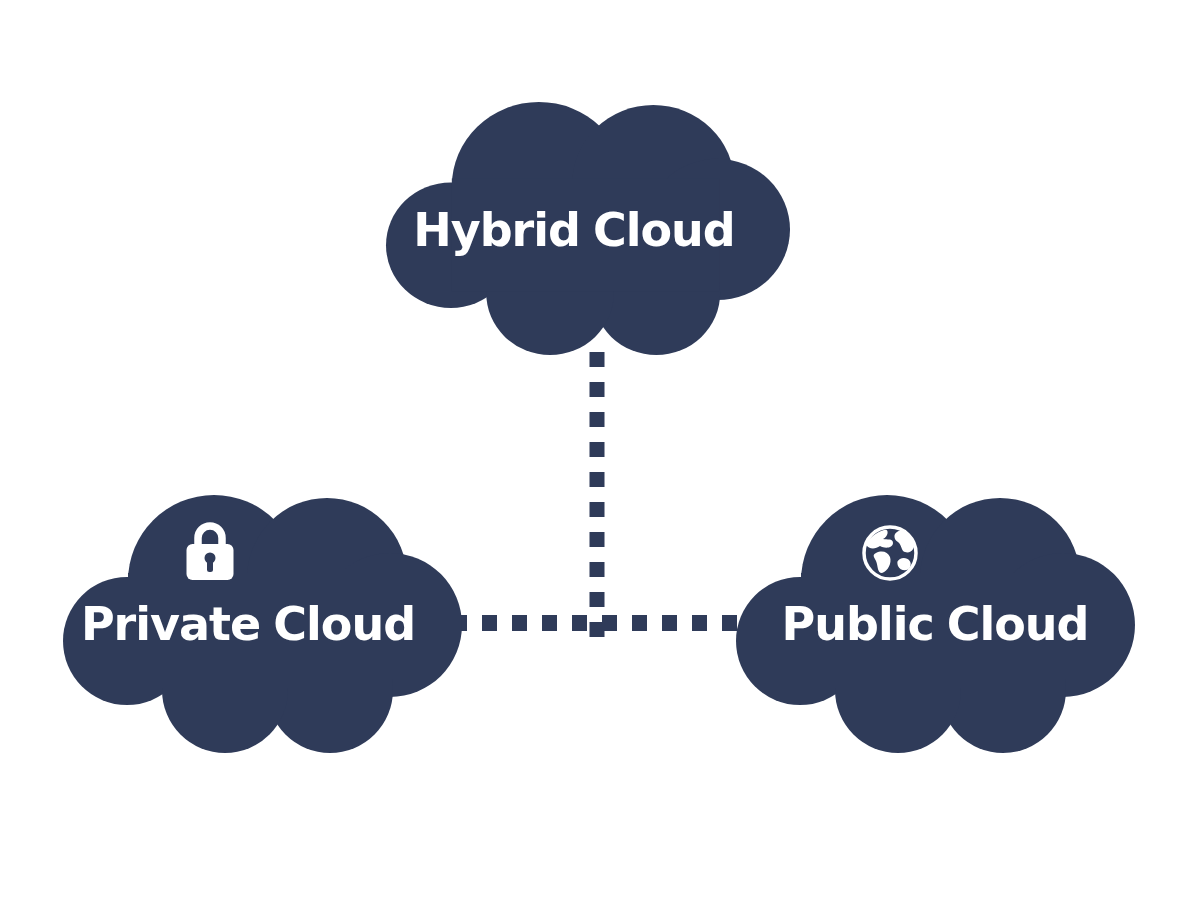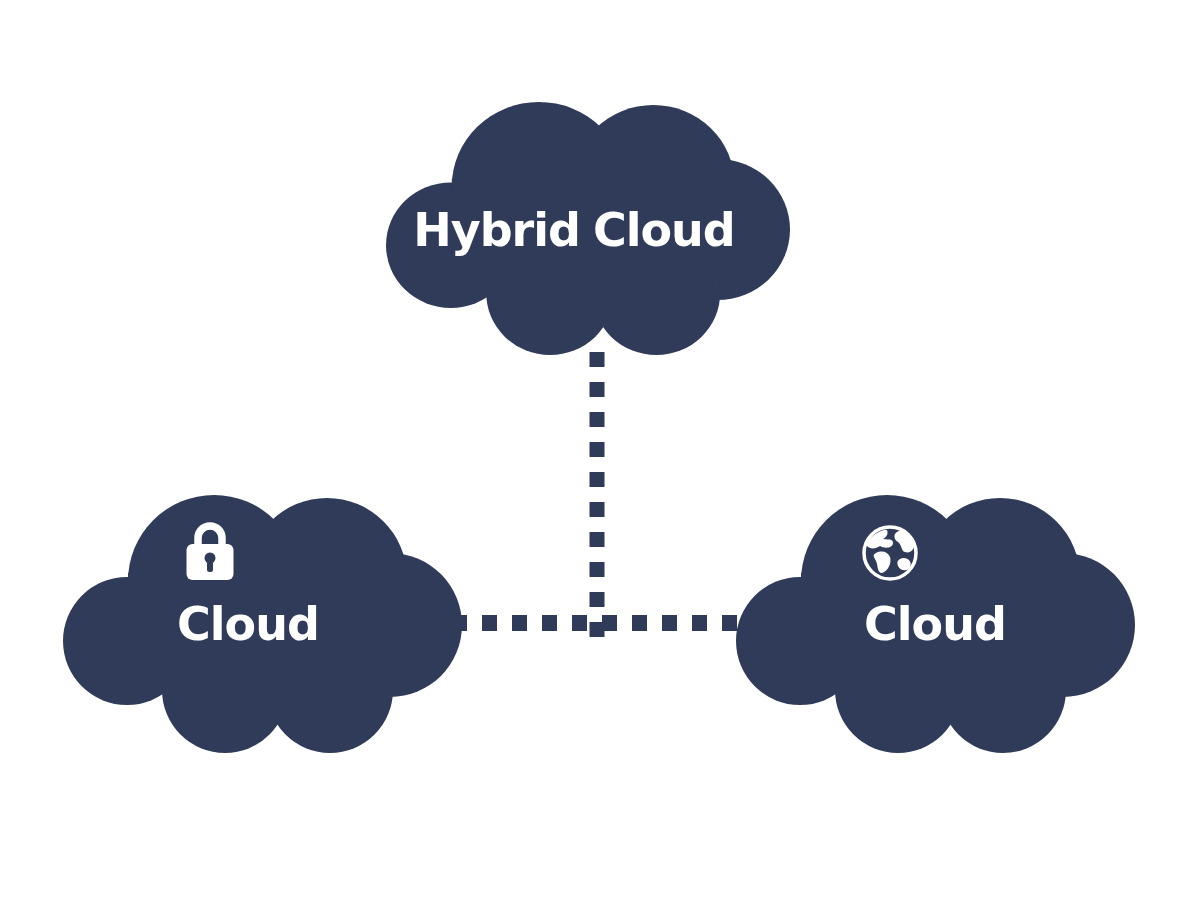--- a/index.html
+++ b/index.html
@@ -88,20 +88,22 @@
       <path d="M 10 6 C 16 3 23 8 20 14 C 18 19 10 18 8 13 C 7 9 7 8 10 6 Z" fill="#ffffff"></path>
     </g>
   </svg>
 
   <div class="cloud-label label-hybrid">
     <span class="w-bold">Hybrid</span>
     <span class="w-reg">Cloud</span>
   </div>
 
   <div class="cloud-label label-private">
+    <span class="w-bold">Private</span>
     <span class="w-reg">Cloud</span>
   </div>
 
   <div class="cloud-label label-public">
+    <span class="w-bold">Public</span>
     <span class="w-reg">Cloud</span>
   </div>
 
 </div>
 
 </body></html>

